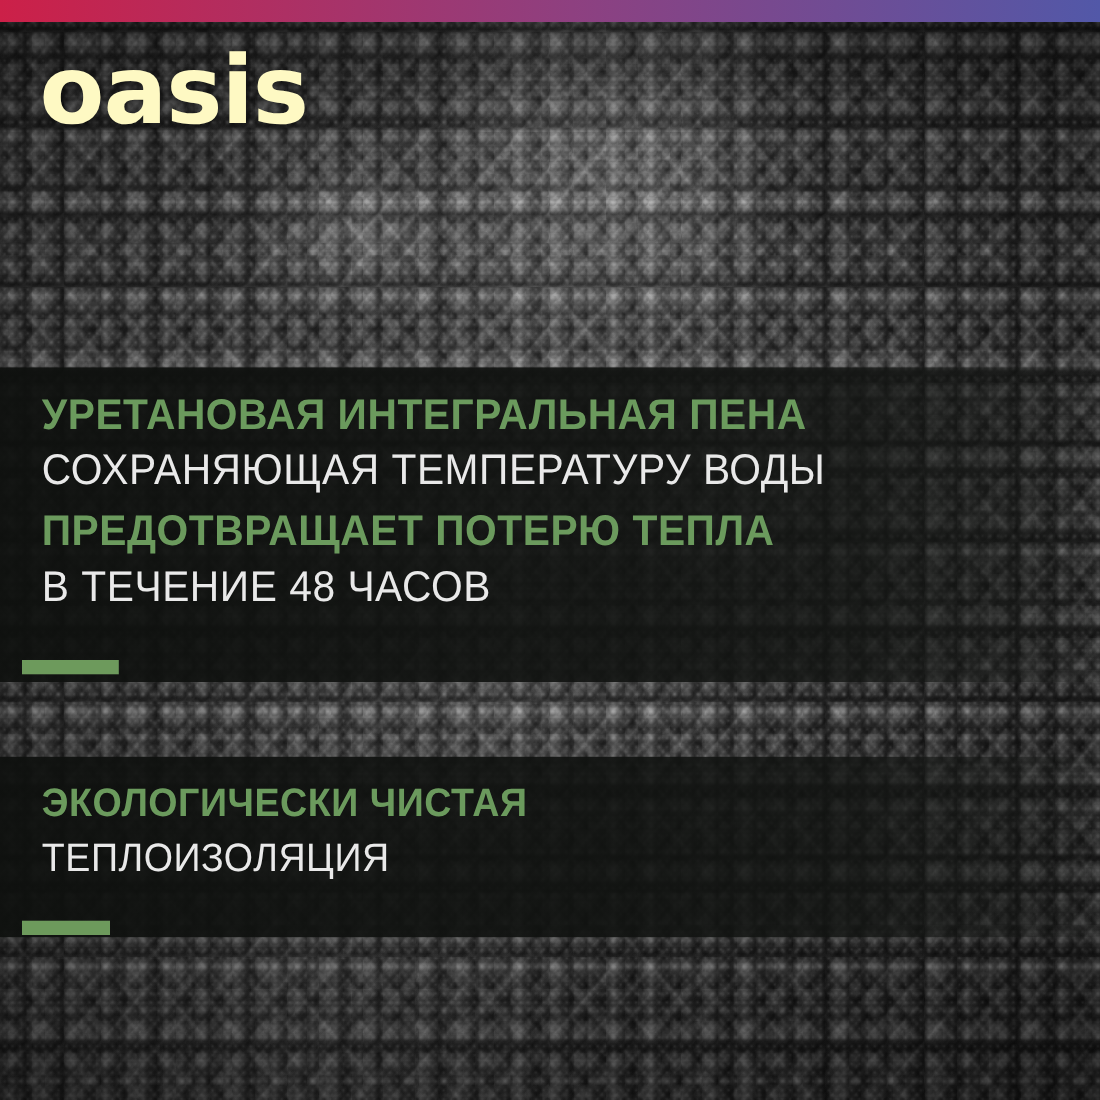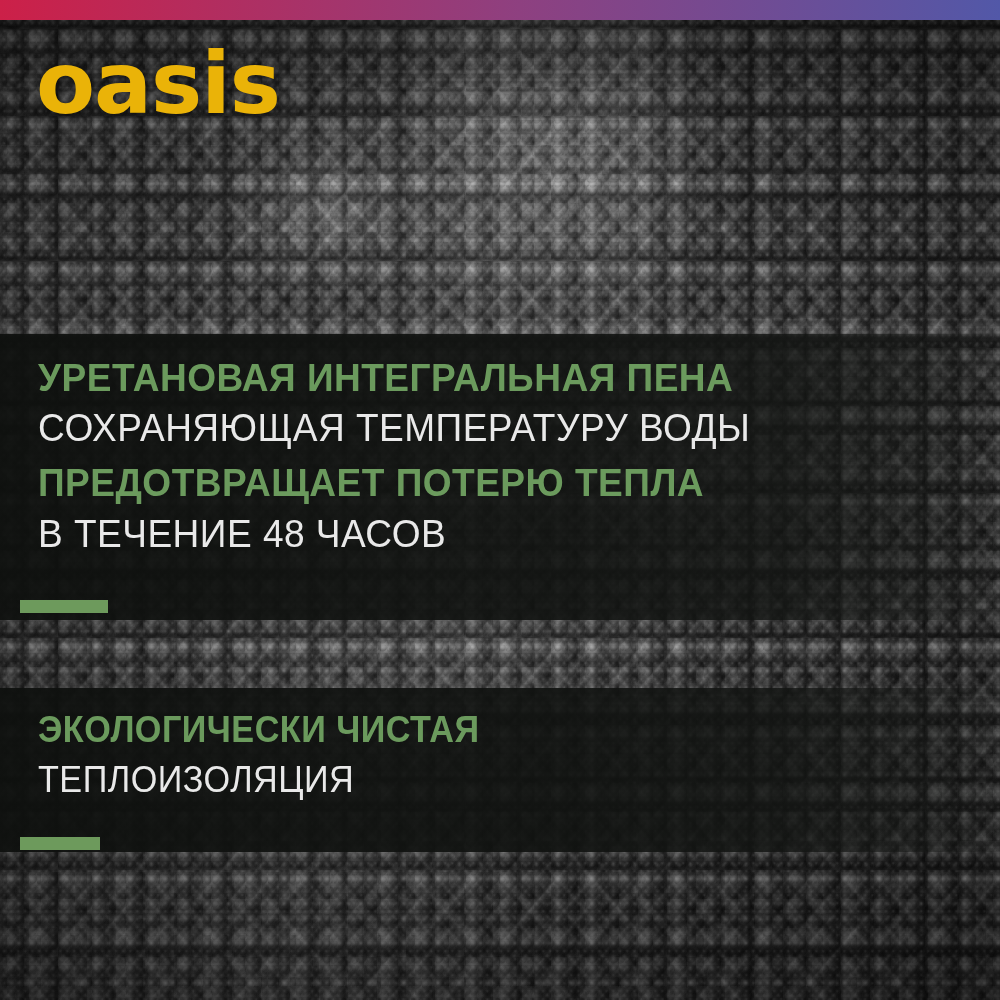--- a/index.html
+++ b/index.html
@@ -197,21 +197,21 @@
   <div class="bg-streaks"></div>
   <div class="drops l4"></div>
   <div class="drops l1"></div>
   <div class="drops l2"></div>
   <div class="drops l3"></div>
   <div class="drops l5"></div>
   <div class="bg-vignette"></div>
 
   <div class="topbar" style="background: linear-gradient(90deg, rgb(204, 32, 72) 0%, rgb(142, 64, 128) 52%, rgb(82, 88, 168) 100%);"></div>
 
-  <div class="logo" style="color: #eab308;">oasis</div>
+  <div class="logo" style="color: #fef9c3;">oasis</div>
 
   <div class="band band-1"></div>
   <div class="band band-2"></div>
 
   <div class="copy green c1" style="color: rgb(107, 154, 93);">УРЕТАНОВАЯ ИНТЕГРАЛЬНАЯ ПЕНА</div>
   <div class="copy white c2" style="color: rgb(233, 233, 233);">СОХРАНЯЮЩАЯ ТЕМПЕРАТУРУ ВОДЫ</div>
   <div class="copy green c3" style="color: rgb(107, 154, 93);">ПРЕДОТВРАЩАЕТ ПОТЕРЮ ТЕПЛА</div>
   <div class="copy white c4" style="color: rgb(233, 233, 233);">В ТЕЧЕНИЕ 48 ЧАСОВ</div>
   <div class="rule rule-1" style="background: rgb(109, 154, 92);"></div>
 

